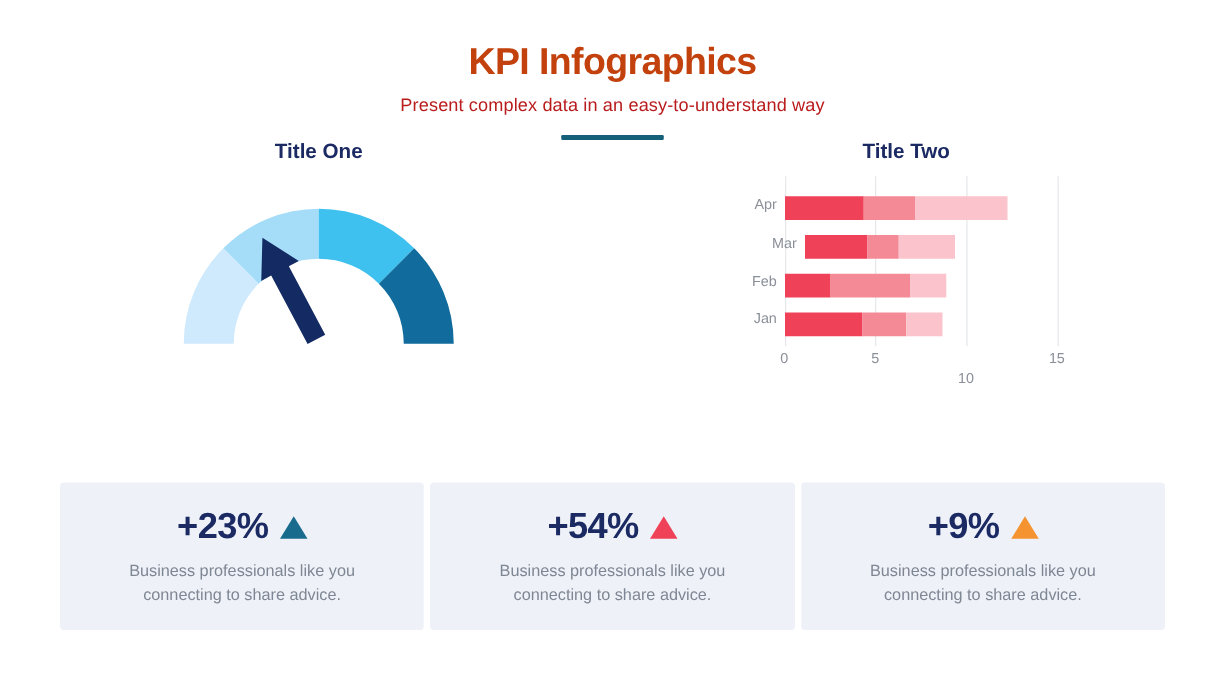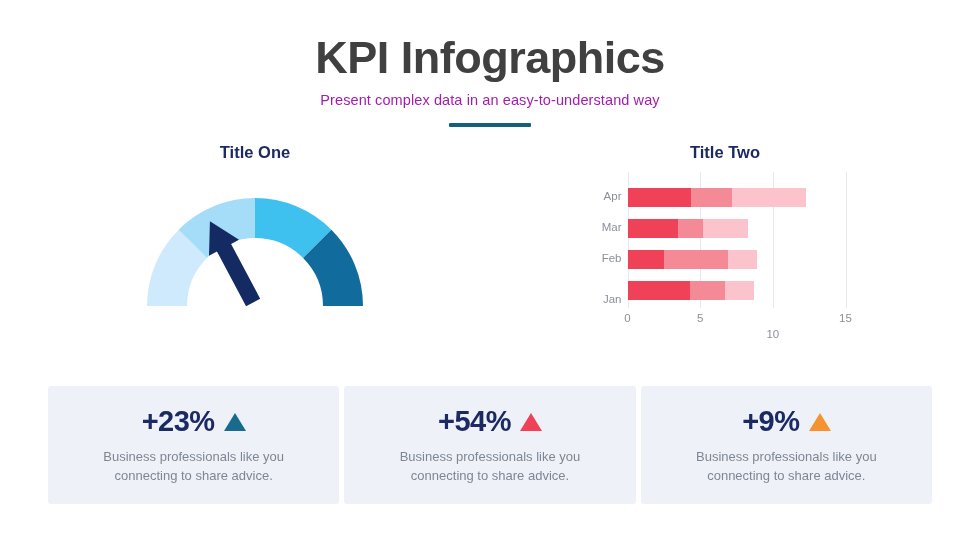--- a/index.html
+++ b/index.html
@@ -15,45 +15,44 @@
     color: #1b2a63;
     position: relative;
   }
 
   
   .header {
     padding-top: 34px;
     text-align: center;
   }
   .page-title {
-    font-size: 45px;
+    font-size: 30px;
     font-weight: bold;
-    color: #404040;
+    color: #c2410c;
     letter-spacing: -0.5px;
     line-height: 1.05;
     margin: 0;
   }
   .page-subtitle {
     font-size: 14.5px;
-    color: #a21caf;
+    color: #b91c1c;
     margin-top: 11px;
     letter-spacing: 0.1px;
   }
   .divider-bar {
     width: 82px;
     height: 4px;
     background: #146079;
     margin: 15px auto 0 auto;
     border-radius: 1px;
   }
 
   
   .charts-row {
     display: flex;
-    margin-top: 16px;
     padding: 0 20px;
     box-sizing: border-box;
     width: 100%;
   }
   .chart-col {
     flex: 1;
     display: flex;
     flex-direction: column;
     align-items: center;
   }
@@ -184,37 +183,37 @@
           <div class="gridline" style="left: 30px; height: 136px;"></div>
           <div class="gridline" style="left: 102.667px; height: 136px;"></div>
           <div class="gridline" style="left: 175.333px; height: 136px;"></div>
           <div class="gridline" style="left: 248px; height: 136px;"></div>
           <div class="bar-track" style="top: 16px; left: 30px;">
             <div class="bar-seg" style="width: 63.9467px; background: rgb(239, 65, 88);"></div>
             <div class="bar-seg" style="width: 40.6933px; background: rgb(245, 138, 151);"></div>
             <div class="bar-seg" style="width: 74.12px; background: rgb(251, 195, 203);"></div>
             <div class="bar-ylabel" style="top: 7.5px;">Apr</div>
           </div>
-          <div class="bar-track" style="top: 47px; left: 30px;">
+          <div class="bar-track" style="top: 47px; left: 46px;">
             <div class="bar-seg" style="width: 50.8667px; background: rgb(239, 65, 88);"></div>
             <div class="bar-seg" style="width: 24.7067px; background: rgb(245, 138, 151);"></div>
             <div class="bar-seg" style="width: 45.0533px; background: rgb(251, 195, 203);"></div>
             <div class="bar-ylabel" style="top: 7.5px;">Mar</div>
           </div>
           <div class="bar-track" style="top: 78px; left: 30px;">
             <div class="bar-seg" style="width: 36.3333px; background: rgb(239, 65, 88);"></div>
             <div class="bar-seg" style="width: 63.9467px; background: rgb(245, 138, 151);"></div>
             <div class="bar-seg" style="width: 29.0667px; background: rgb(251, 195, 203);"></div>
             <div class="bar-ylabel" style="top: 7.5px;">Feb</div>
           </div>
           <div class="bar-track" style="top: 109px; left: 30px;">
             <div class="bar-seg" style="width: 62.4933px; background: rgb(239, 65, 88);"></div>
             <div class="bar-seg" style="width: 34.88px; background: rgb(245, 138, 151);"></div>
             <div class="bar-seg" style="width: 29.0667px; background: rgb(251, 195, 203);"></div>
-            <div class="bar-ylabel" style="top: 18px;">Jan</div>
+            <div class="bar-ylabel" style="top: 5px;">Jan</div>
           </div>
           <div class="xtick" style="left: 30px; top: 140px;">0</div>
           <div class="xtick" style="left: 102.667px; top: 140px;">5</div>
           <div class="xtick" style="left: 175.333px; top: 156px;">10</div>
           <div class="xtick" style="left: 248px; top: 140px;">15</div>
         </div>
     </div>
   </div>
 
 

